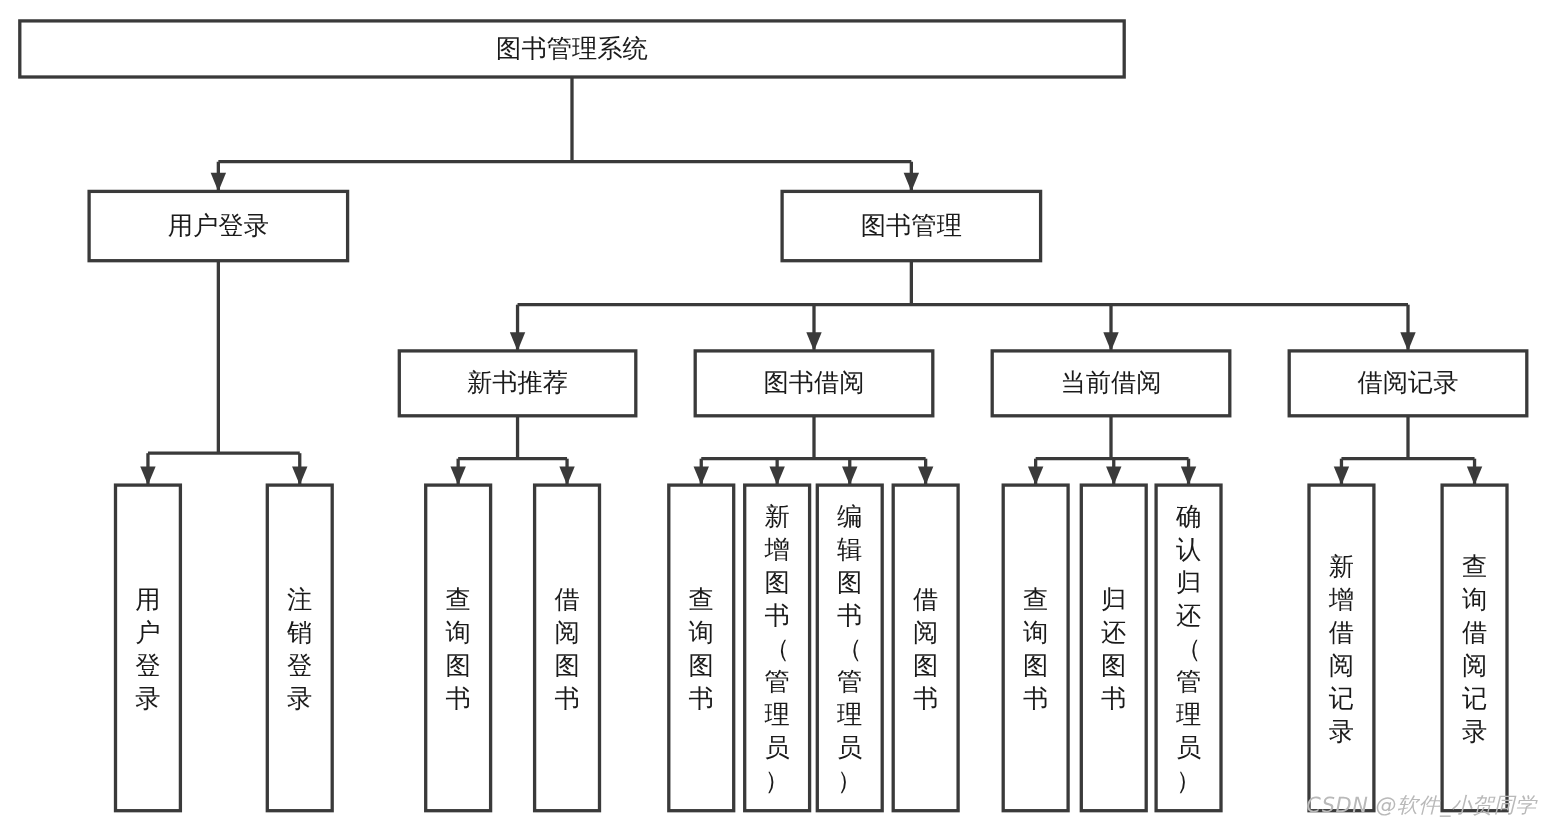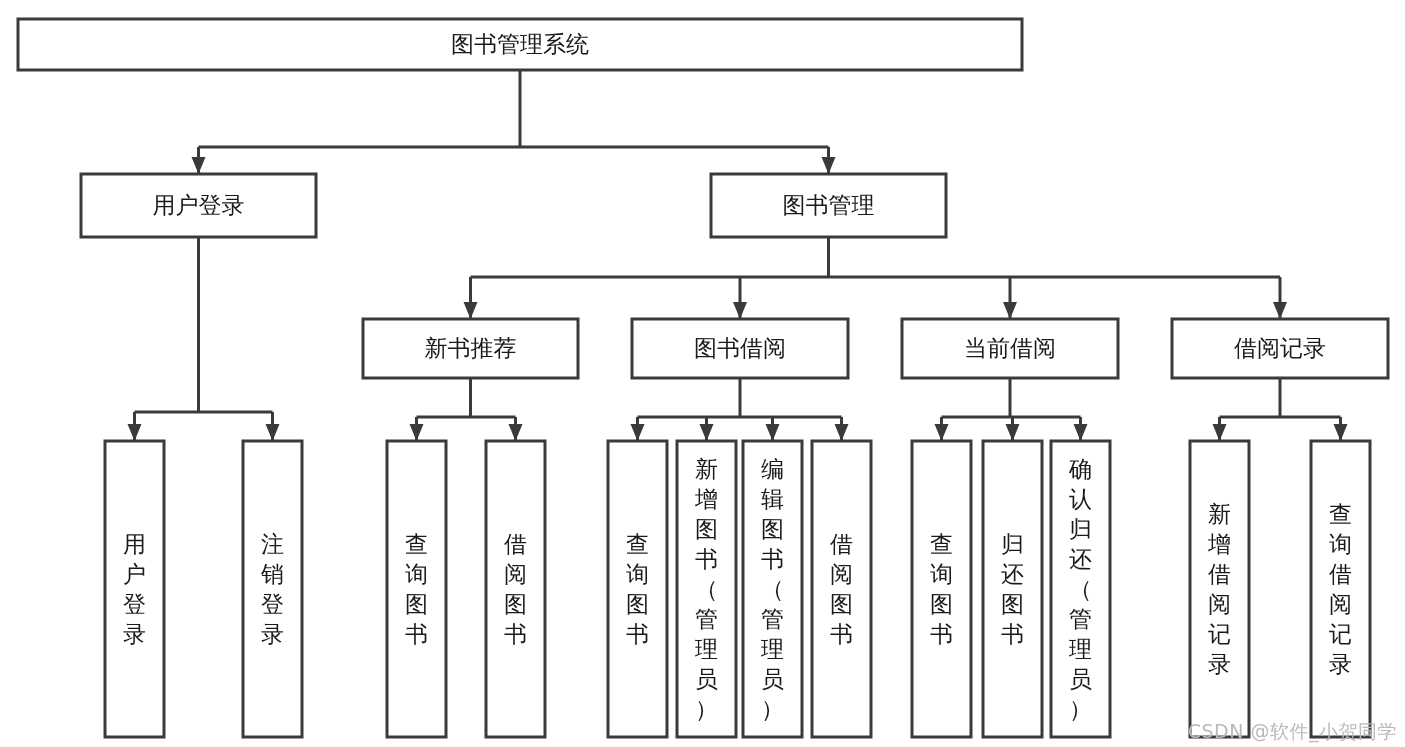--- a/index.html
+++ b/index.html
@@ -55,20 +55,21 @@
   }
   .watermark {
     position: absolute;
     right: 8px;
     bottom: 6px;
     color: #b9b9b9;
     font-size: 19px;
     font-family: "DejaVu Sans", "Liberation Sans", sans-serif;
     white-space: nowrap;
     letter-spacing: 0.5px;
+    font-style: italic;
   }
 </style>
 </head>
 <body>
 
 <div id="diagram-root">
   <svg id="tree-svg" viewBox="0 0 1405 747" xmlns="http://www.w3.org/2000/svg">
     <g id="edges-layer">
         <line x1="520" y1="66" x2="520" y2="143" class="edge-line"></line>
         <line x1="198.5" y1="143" x2="828.5" y2="143" class="edge-line"></line>

